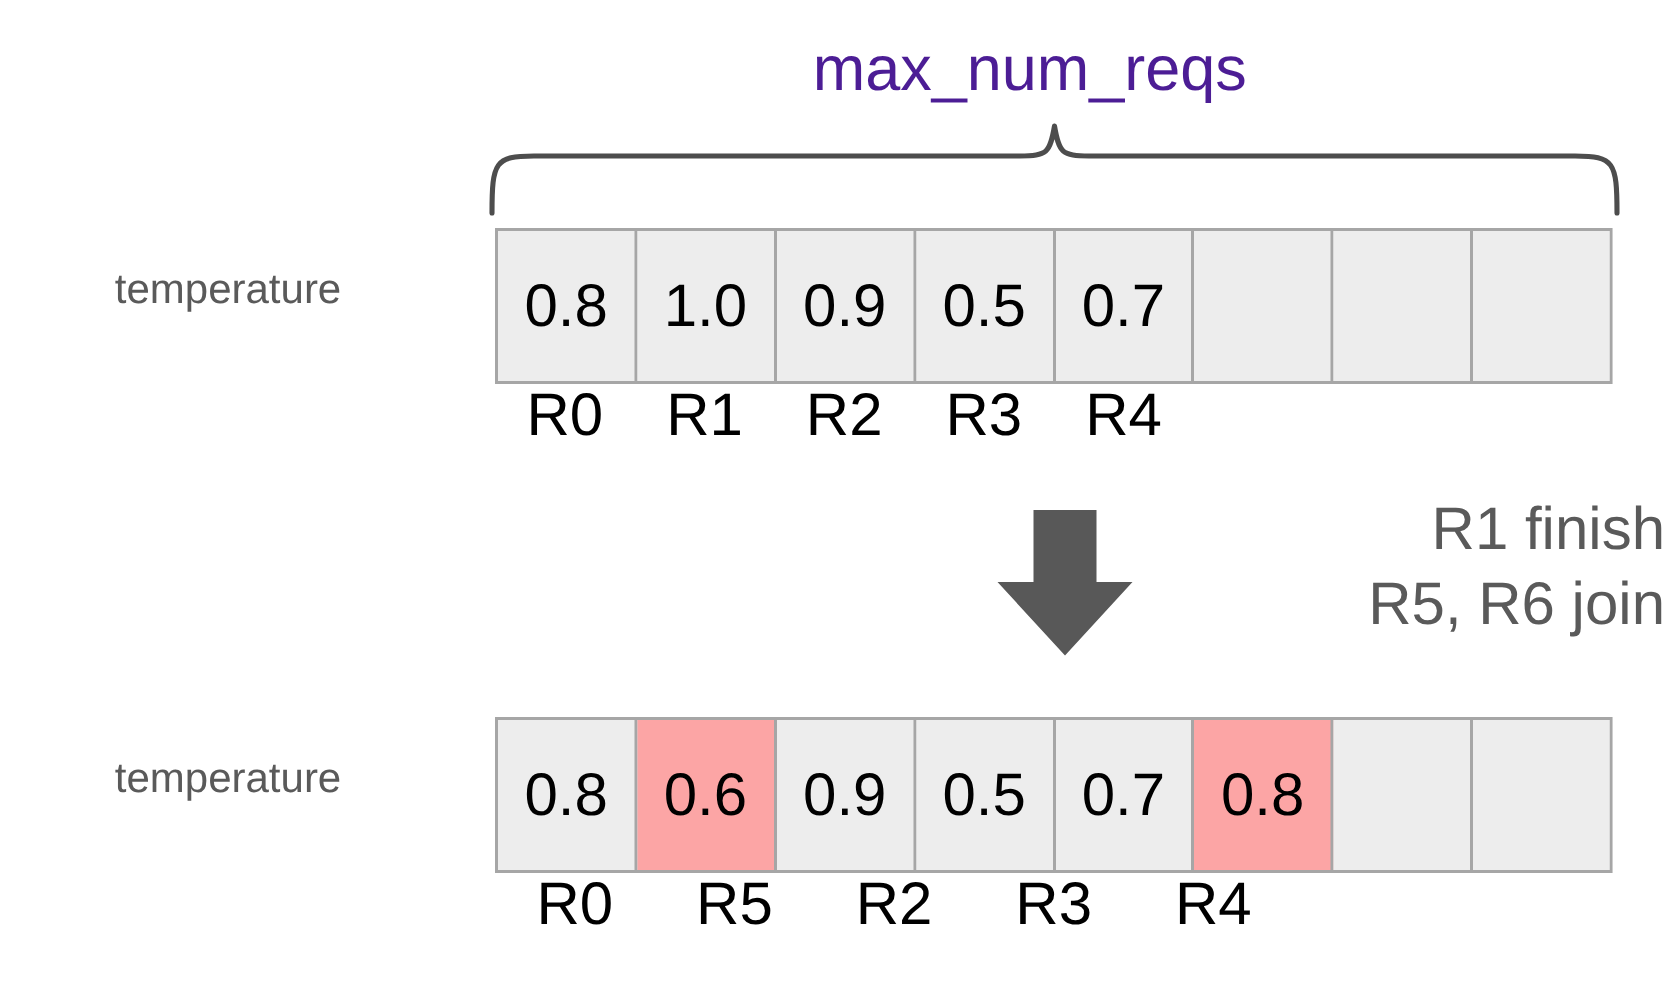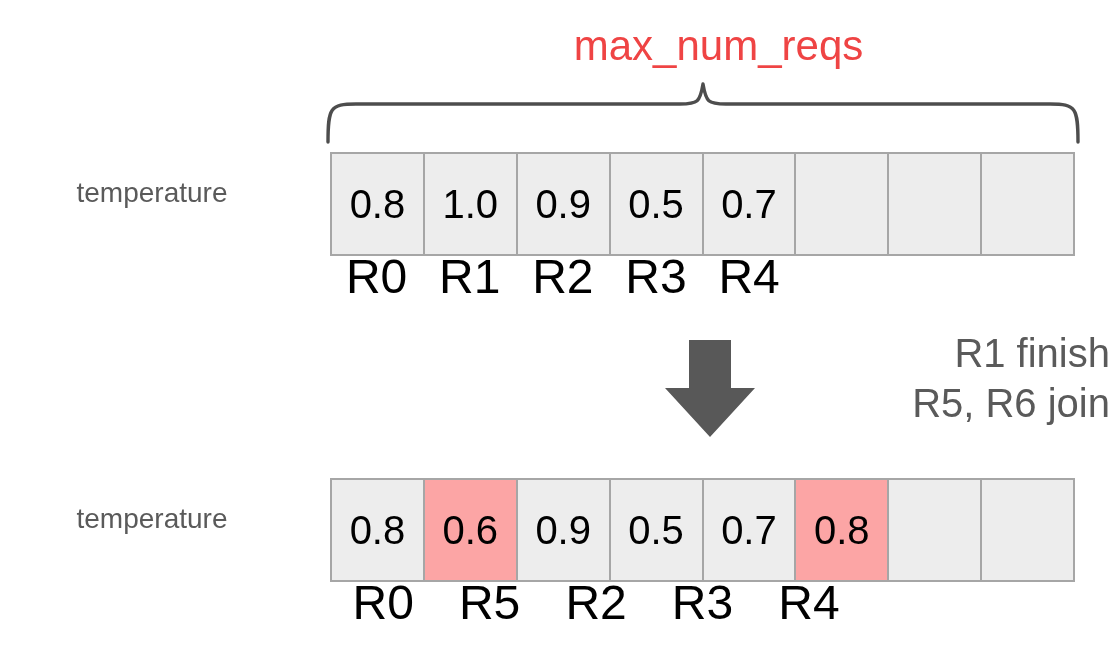--- a/index.html
+++ b/index.html
@@ -21,27 +21,27 @@
     height: 656px;
     overflow: hidden;
     background: #ffffff;
   }
 
   
   .abs { position: absolute; }
 
   
   .brace-caption {
-    left: 346px;
+    left: 314px;
     top: 22px;
     width: 745px;
     text-align: center;
     font-size: 42px;
     line-height: 48px;
-    color: #ef4444;
+    color: #4c1d95;
     letter-spacing: 0px;
     white-space: nowrap;
   }
 
   
   .brace-svg {
     left: 322px;
     top: 82px;
     width: 762px;
     height: 62px;
@@ -96,21 +96,21 @@
     height: 44px;
     display: flex;
   }
   .ids.top    { top: 255px; }
   .ids.bottom { top: 581px; }
 
   .id-cell {
     flex: 1 1 0;
     min-width: 0;
     text-align: center;
-    font-size: 48px;
+    font-size: 40px;
     line-height: 44px;
     color: #000000;
     white-space: nowrap;
   }
   .id-cell.empty { color: transparent; }
 
   
   .arrow-svg {
     left: 660px;
     top: 340px;

